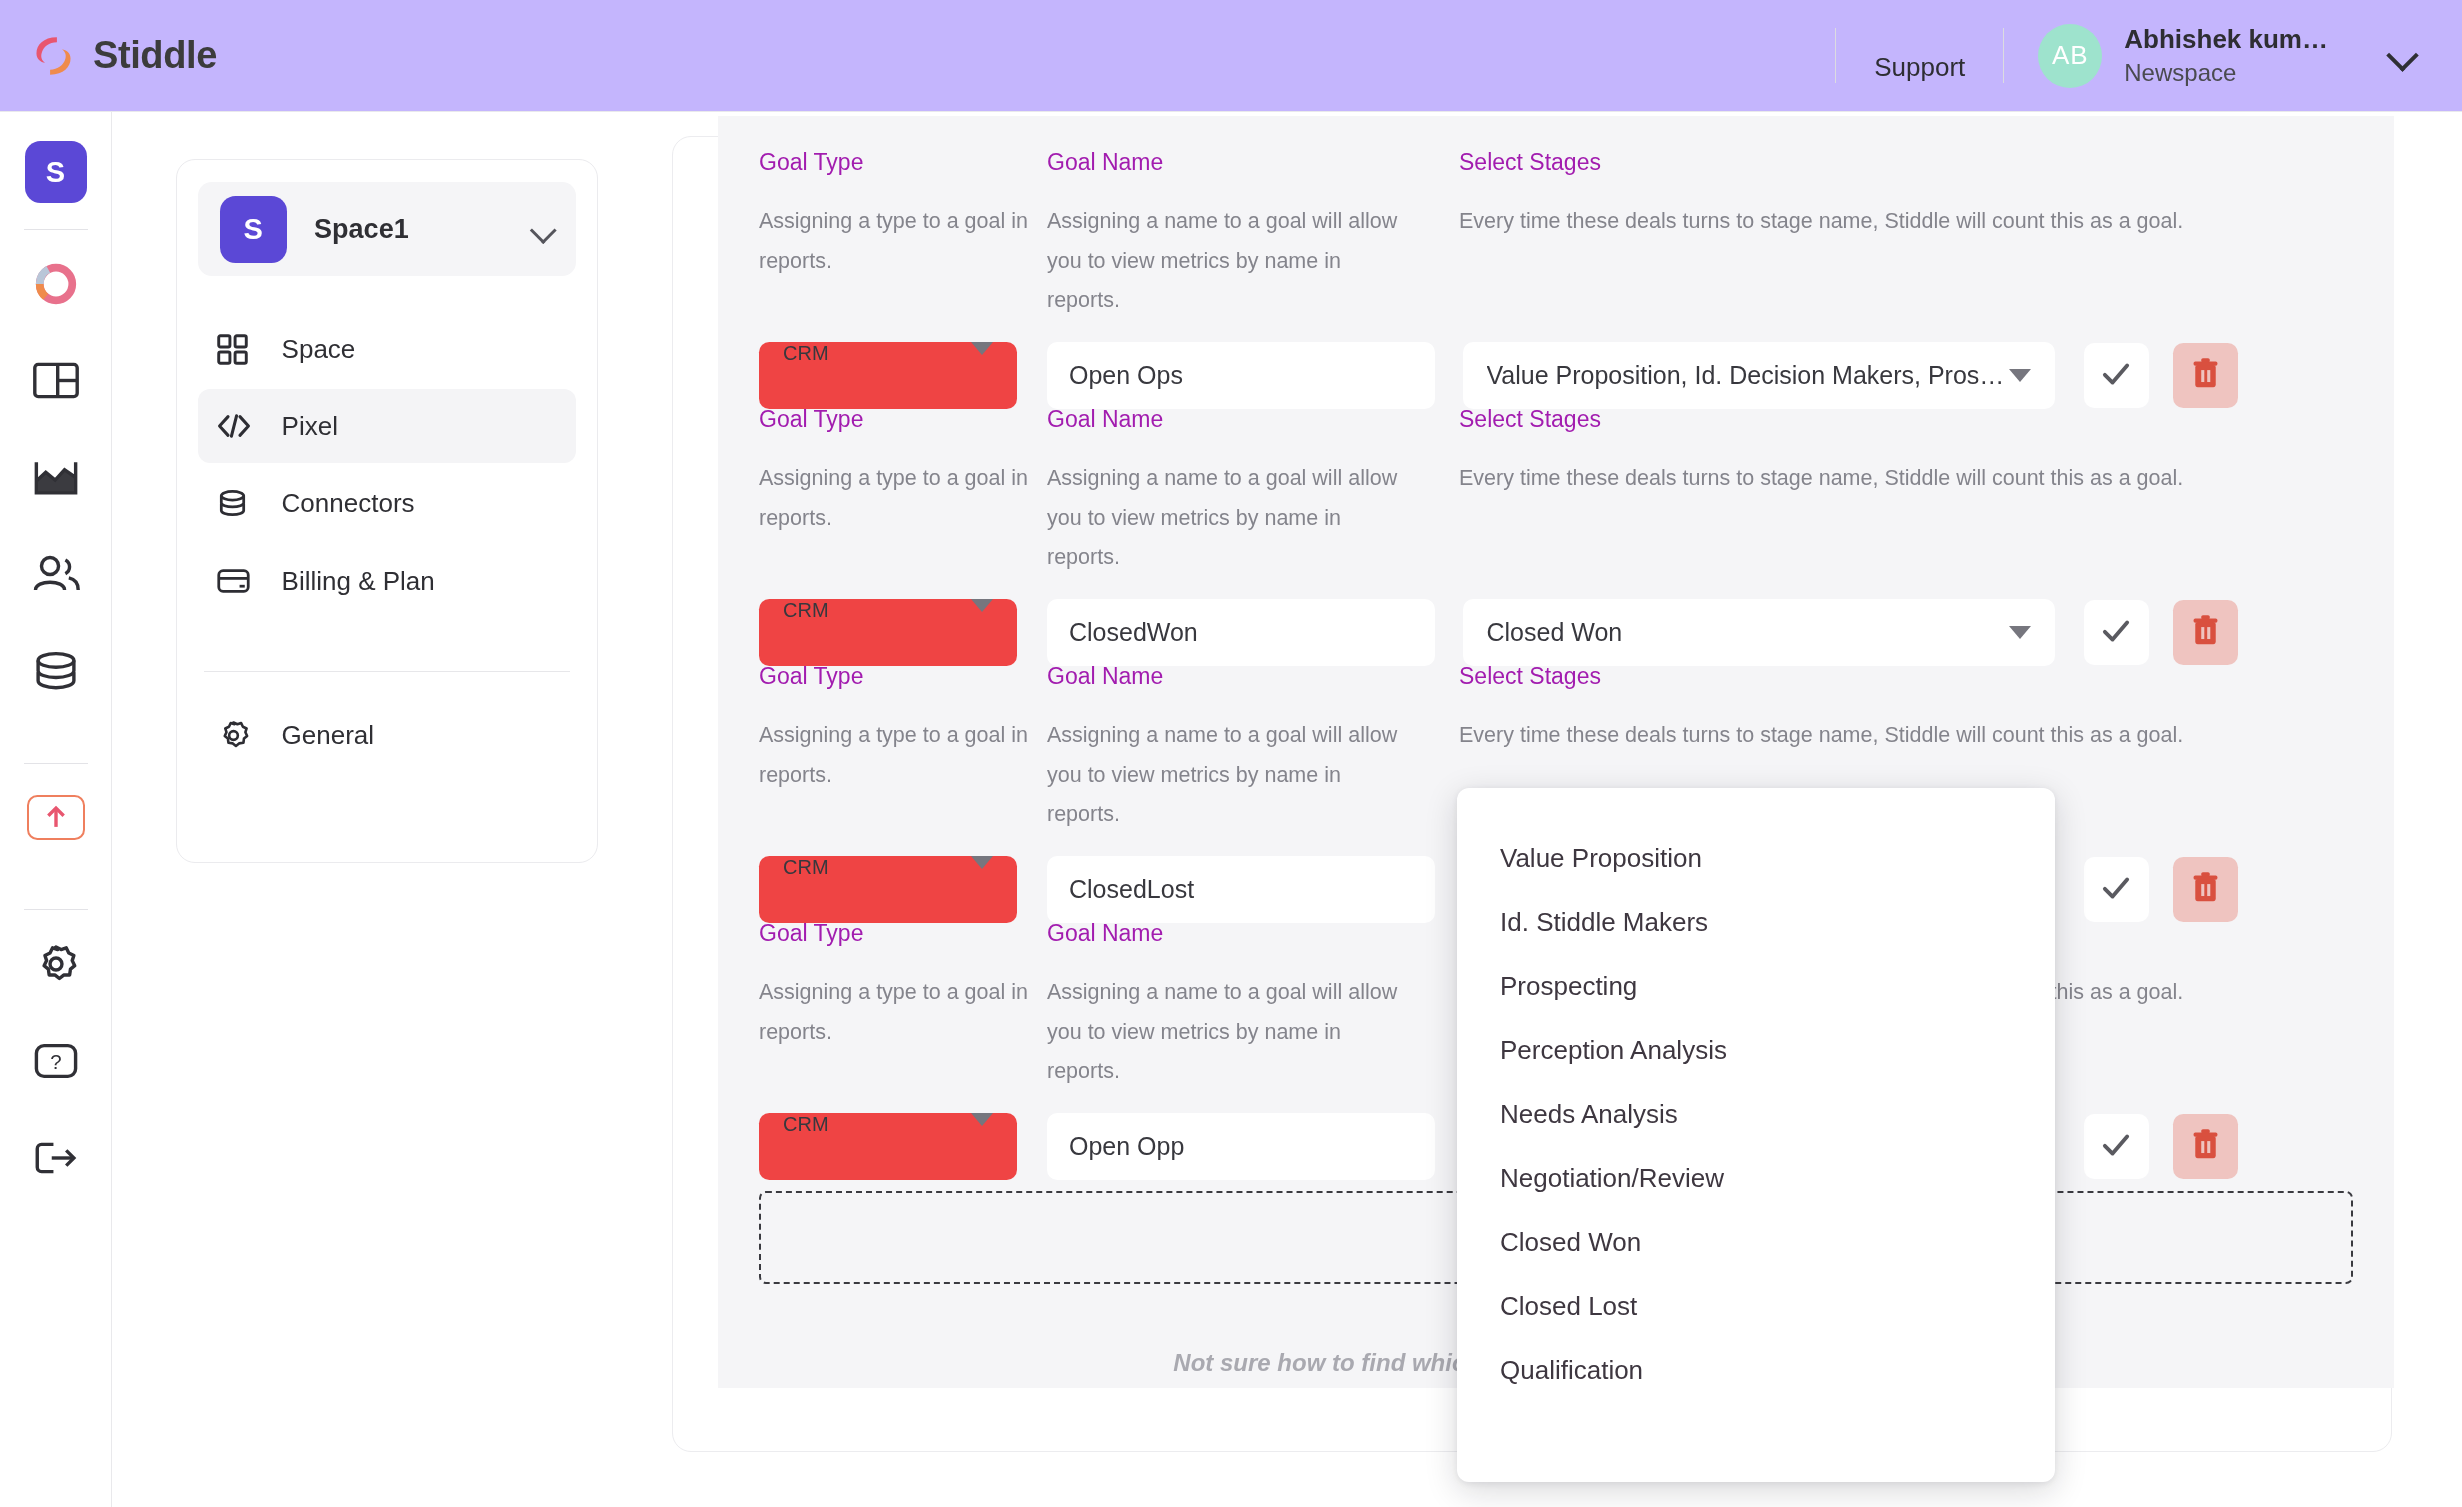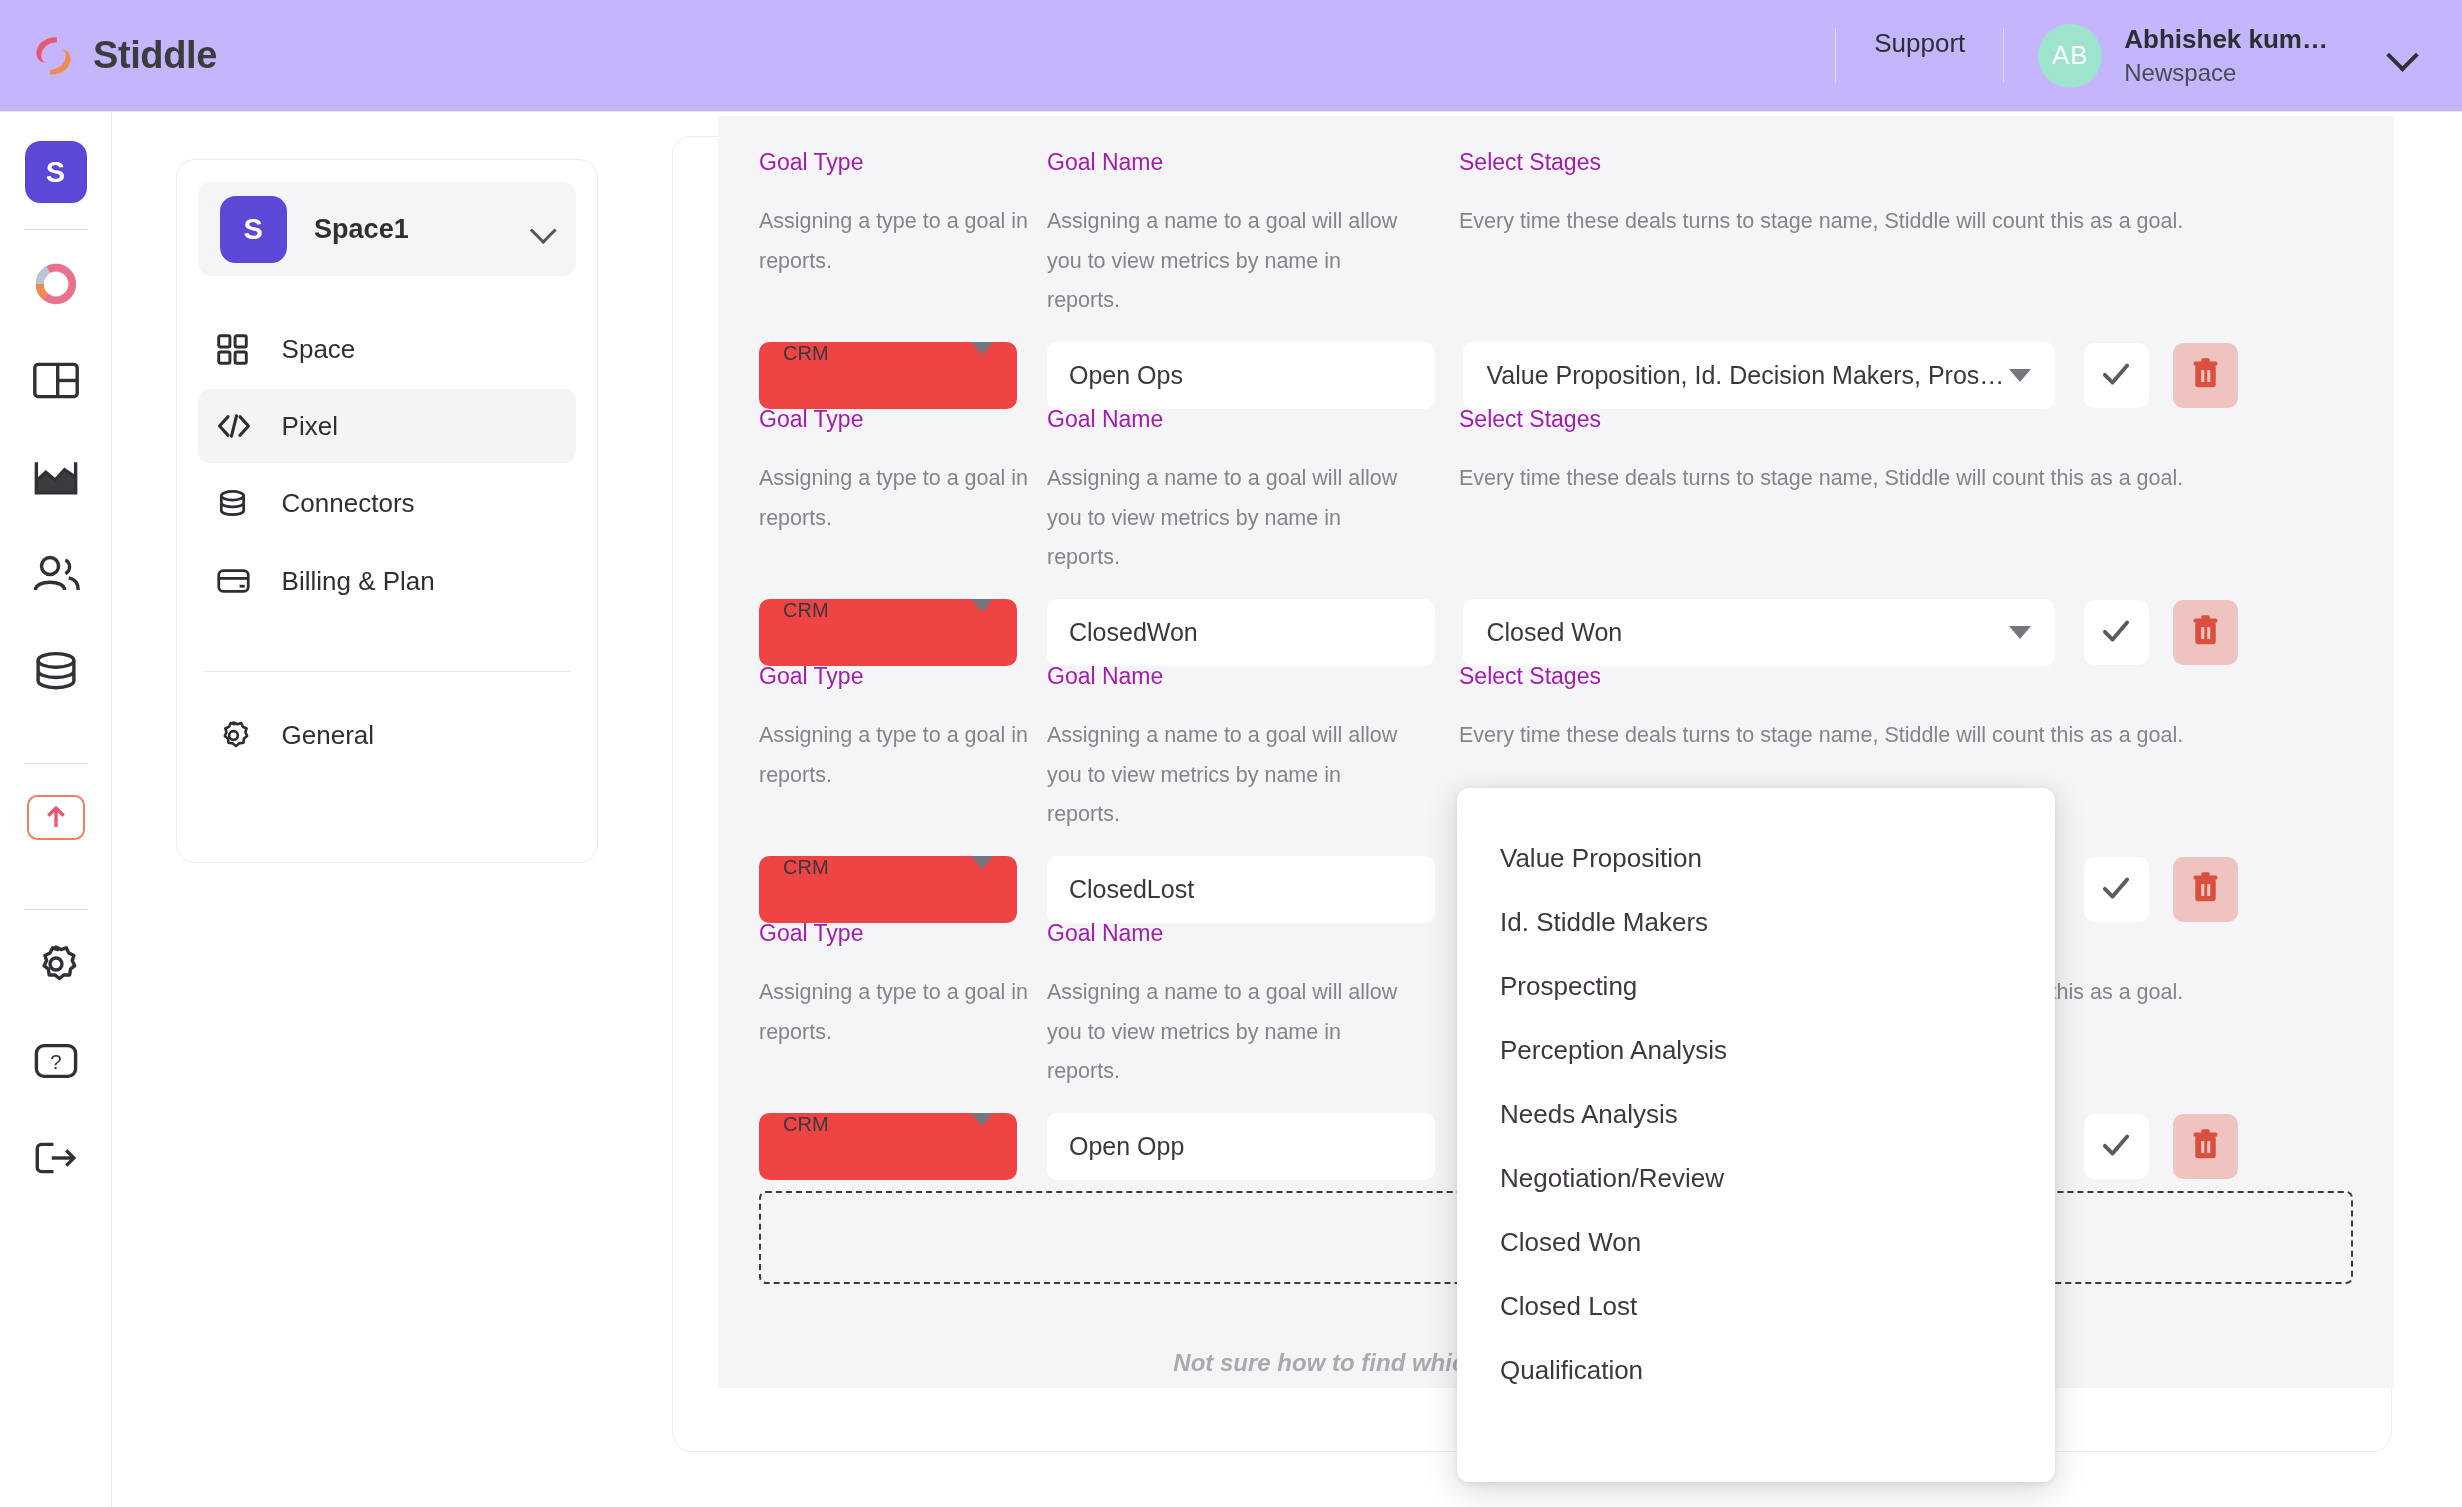--- a/index.html
+++ b/index.html
@@ -16,21 +16,21 @@
     position: absolute; left:0; top:0; width:2462px; height:112px;
     background:#c4b5fd; border-bottom:0.9px solid #e9e9ec;
     display:flex; align-items:center; justify-content:space-between;
     padding: 0 45px 0 31px;
   }
   .brand { display:flex; align-items:center; gap:17px; }
   .brand-logo { width:45px; height:46px; position:relative; }
   .brand-name { font-size:38px; font-weight:700; color:#3c3c3c; letter-spacing:-0.4px; }
   .top-right { display:flex; align-items:center; height:100%; }
   .support-wrap {
-    display:flex; align-items:flex-start; height:55px;
+    display:flex; align-items:flex-end; height:55px;
     border-left:0.9px solid #dcdce0; border-right:0.9px solid #dcdce0;
     padding: 0 38px; margin-right:34px;
   }
   .support-link { font-size:26px; color:#2e2e33; }
   .avatar {
     width:64px; height:64px; border-radius:50%;
     background:#9ee3cd; color:#ffffff; font-size:26px;
     display:flex; align-items:center; justify-content:center; margin-right:22px;
     letter-spacing:0.9px;
   }

